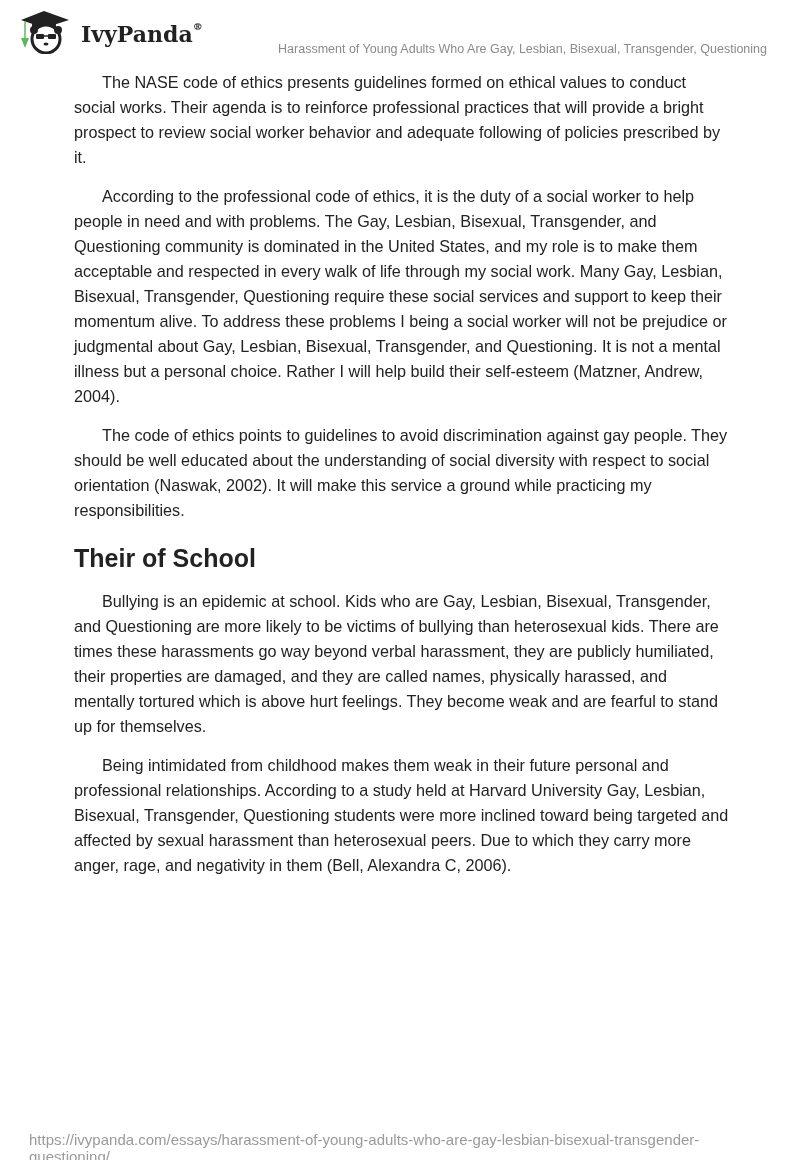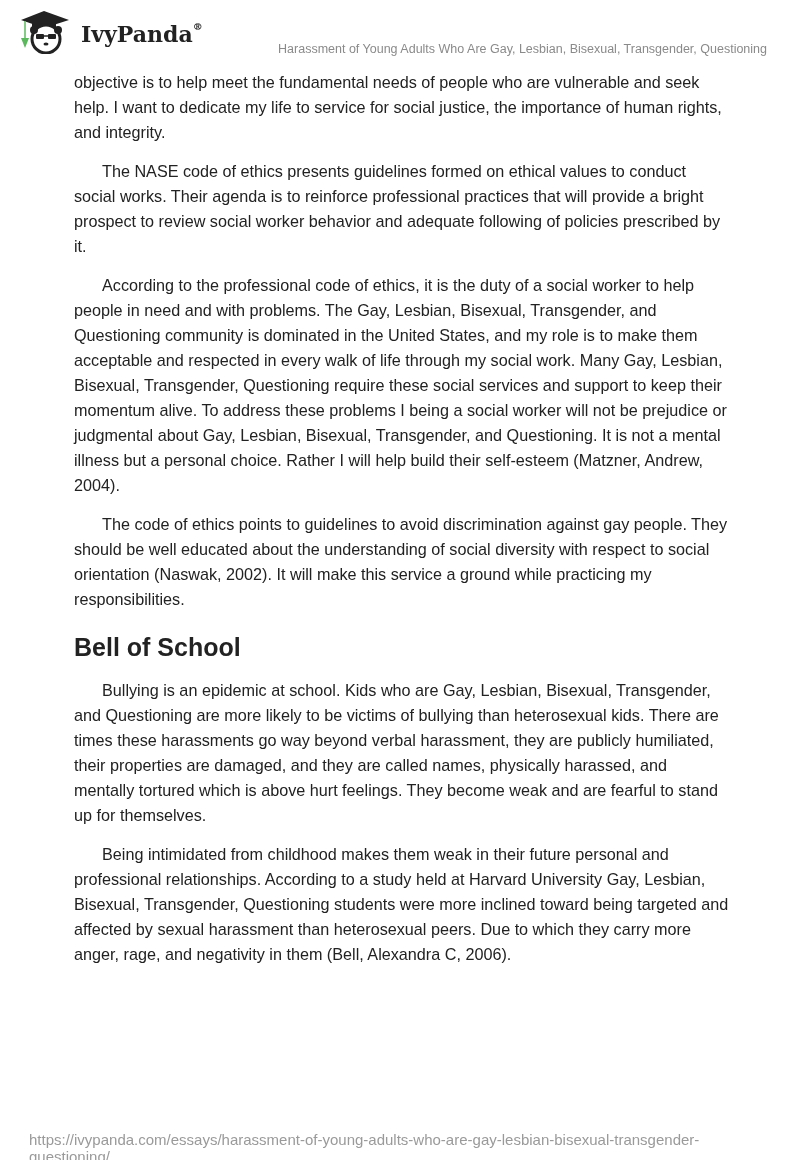--- a/index.html
+++ b/index.html
@@ -42,22 +42,21 @@
 
         <ellipse cx="29" cy="36" rx="2.5" ry="1.6" fill="#222"></ellipse>
       </svg>
     </span>
     <span class="logo-text"><span>IvyPanda</span><sup>®</sup></span>
   </div>
   <div class="doc-title">Harassment of Young Adults Who Are Gay, Lesbian, Bisexual, Transgender, Questioning</div>
 </div>
 
 <div class="content">
-  <p>objective is to help meet the fundamental needs of people who are vulnerable and seek help. I want to dedicate my life to service for social justice, the importance of human rights, and integrity.</p>
   <p class="indent">The NASE code of ethics presents guidelines formed on ethical values to conduct social works. Their agenda is to reinforce professional practices that will provide a bright prospect to review social worker behavior and adequate following of policies prescribed by it.</p>
   <p class="indent">According to the professional code of ethics, it is the duty of a social worker to help people in need and with problems. The Gay, Lesbian, Bisexual, Transgender, and Questioning community is dominated in the United States, and my role is to make them acceptable and respected in every walk of life through my social work. Many Gay, Lesbian, Bisexual, Transgender, Questioning require these social services and support to keep their momentum alive. To address these problems I being a social worker will not be prejudice or judgmental about Gay, Lesbian, Bisexual, Transgender, and Questioning. It is not a mental illness but a personal choice. Rather I will help build their self-esteem (Matzner, Andrew, 2004).</p>
   <p class="indent">The code of ethics points to guidelines to avoid discrimination against gay people. They should be well educated about the understanding of social diversity with respect to social orientation (Naswak, 2002). It will make this service a ground while practicing my responsibilities.</p>
-  <h2>Bell of School</h2>
+  <h2>Their of School</h2>
   <p class="indent">Bullying is an epidemic at school. Kids who are Gay, Lesbian, Bisexual, Transgender, and Questioning are more likely to be victims of bullying than heterosexual kids. There are times these harassments go way beyond verbal harassment, they are publicly humiliated, their properties are damaged, and they are called names, physically harassed, and mentally tortured which is above hurt feelings. They become weak and are fearful to stand up for themselves.</p>
   <p class="indent">Being intimidated from childhood makes them weak in their future personal and professional relationships. According to a study held at Harvard University Gay, Lesbian, Bisexual, Transgender, Questioning students were more inclined toward being targeted and affected by sexual harassment than heterosexual peers. Due to which they carry more anger, rage, and negativity in them (Bell, Alexandra C, 2006).</p>
 </div>
 
 <div class="footer-url">https://ivypanda.com/essays/harassment-of-young-adults-who-are-gay-lesbian-bisexual-transgender-questioning/</div>
 
 </body></html>

